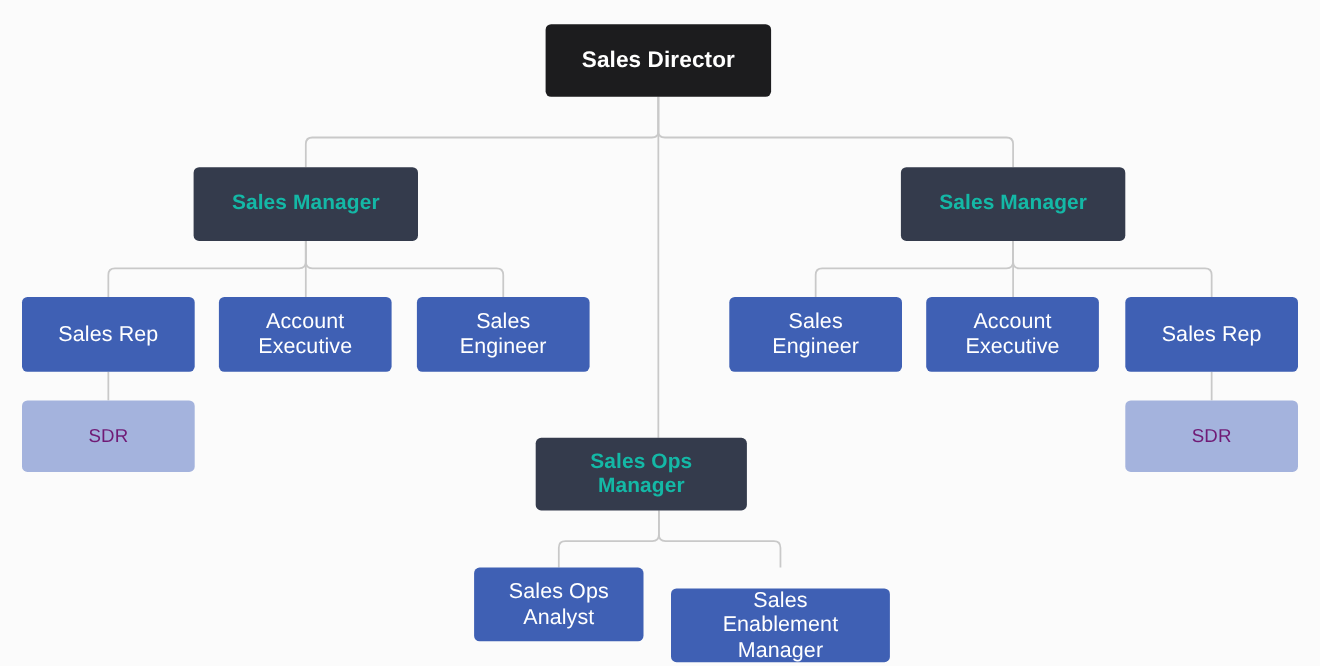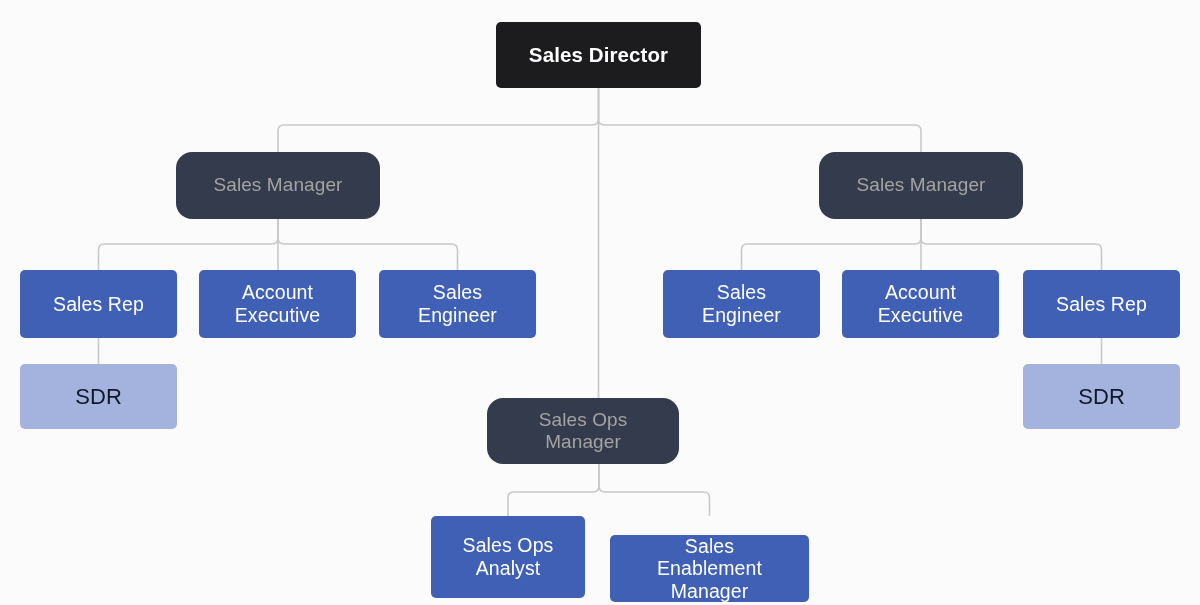--- a/index.html
+++ b/index.html
@@ -43,35 +43,34 @@
     letter-spacing: 0.1px;
   }
   .node.lvl-director {
     background: #1c1c1e;
     color: #ffffff;
     font-size: 20.5px;
     font-weight: bold;
   }
   .node.lvl-manager {
     background: #343b4c;
-    color: #a3a3a3;
+    color: #14b8a6;
     font-size: 19px;
-    font-weight: normal;
-    border-radius: 16px;
+    font-weight: bold;
   }
   .node.lvl-staff {
     background: #3f60b4;
     color: #ffffff;
     font-size: 19.5px;
     font-weight: normal;
   }
   .node.lvl-junior {
     background: #a4b3dd;
-    color: #0f172a;
-    font-size: 22px;
+    color: #701a75;
+    font-size: 17px;
     font-weight: normal;
   }
 </style>
 </head>
 <body>
 
 <div id="chart-root">
   <svg id="connector-layer" viewBox="0 0 1200 605" width="1200" height="605">
       <path d="M 598.5 88 L 598.5 119 Q 598.5 125 592.5 125 L 284 125 Q 278 125 278 131 L 278 152" fill="none" stroke="#c9c9c9" stroke-width="1.6" stroke-linecap="butt"></path>
       <path d="M 598.5 88 L 598.5 119 Q 598.5 125 604.5 125 L 915 125 Q 921 125 921 131 L 921 152" fill="none" stroke="#c9c9c9" stroke-width="1.6" stroke-linecap="butt"></path>
@@ -97,18 +96,18 @@
 Executive</div>
       <div class="node lvl-staff" style="left: 379px; top: 270px; width: 157px; height: 68px;">Sales
 Engineer</div>
       <div class="node lvl-staff" style="left: 663px; top: 270px; width: 157px; height: 68px;">Sales
 Engineer</div>
       <div class="node lvl-staff" style="left: 842px; top: 270px; width: 157px; height: 68px;">Account
 Executive</div>
       <div class="node lvl-staff" style="left: 1023px; top: 270px; width: 157px; height: 68px;">Sales Rep</div>
       <div class="node lvl-junior" style="left: 20px; top: 364px; width: 157px; height: 65px;">SDR</div>
       <div class="node lvl-junior" style="left: 1023px; top: 364px; width: 157px; height: 65px;">SDR</div>
-      <div class="node lvl-staff" style="left: 431px; top: 516px; width: 154px; height: 82px;">Sales Ops
+      <div class="node lvl-staff" style="left: 431px; top: 516px; width: 154px; height: 67px;">Sales Ops
 Analyst</div>
       <div class="node lvl-staff" style="left: 610px; top: 535px; width: 199px; height: 67px;">Sales Enablement
 Manager</div>
     </div>
 </div>
 
 </body></html>

